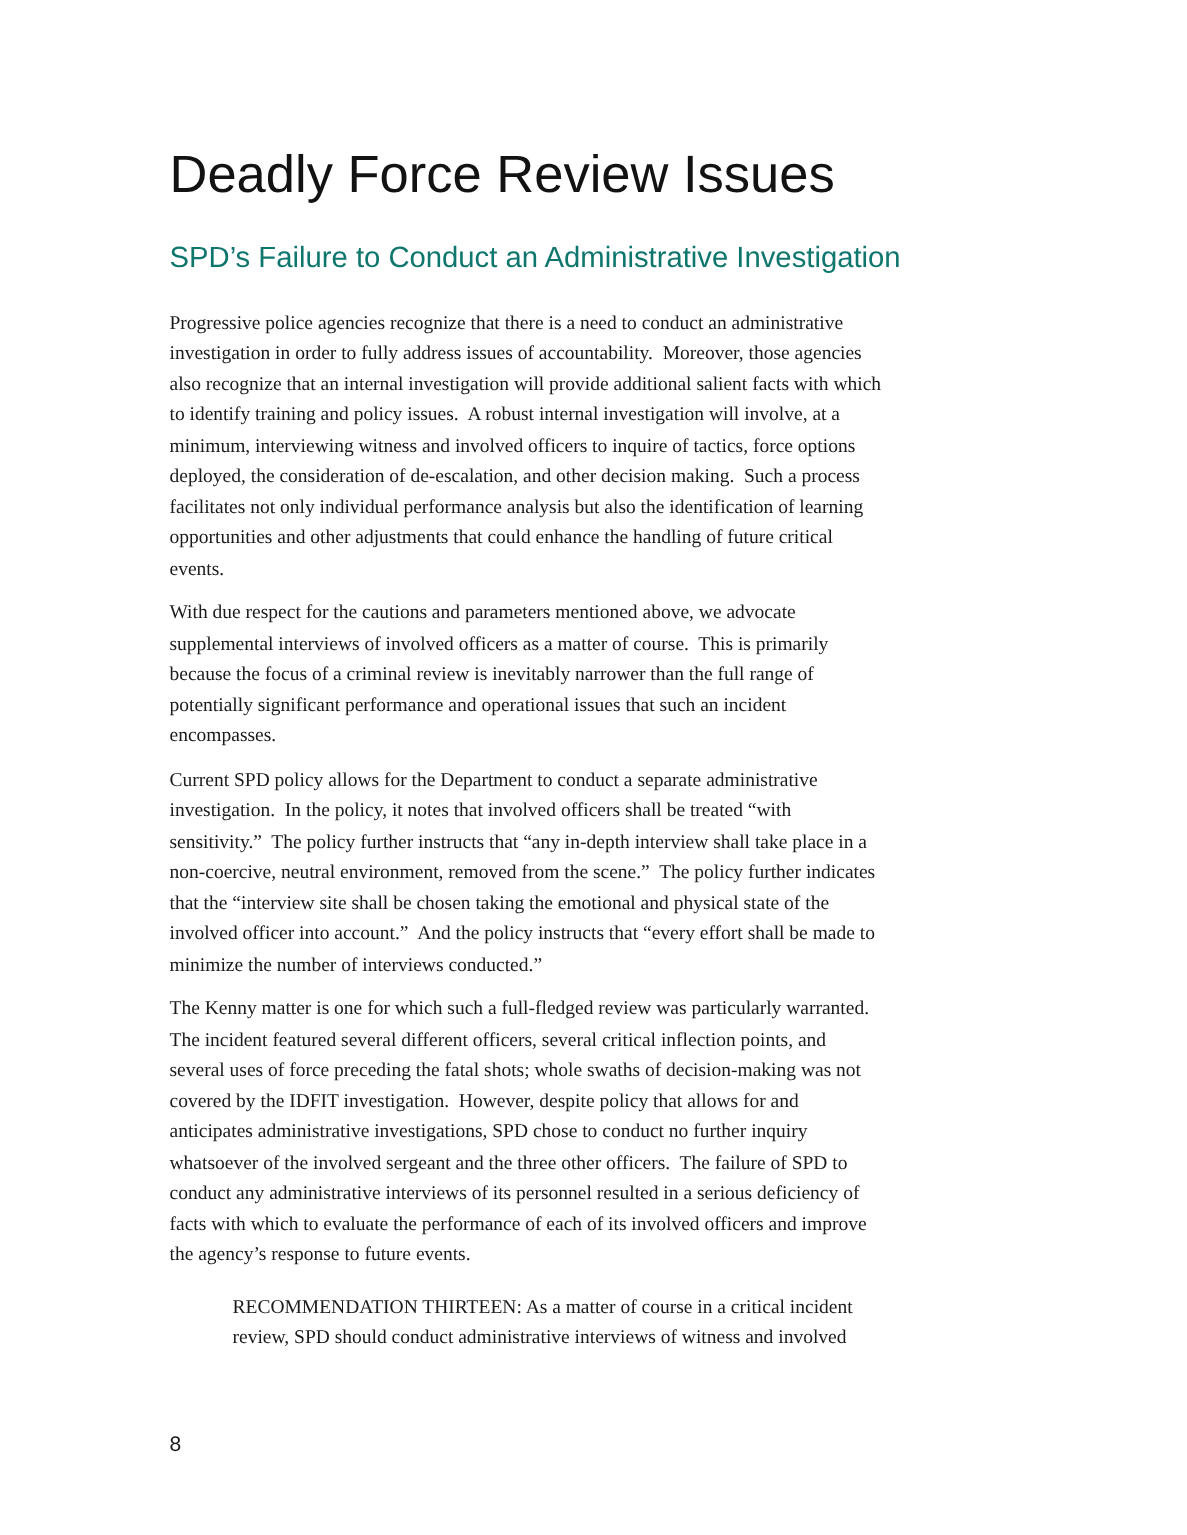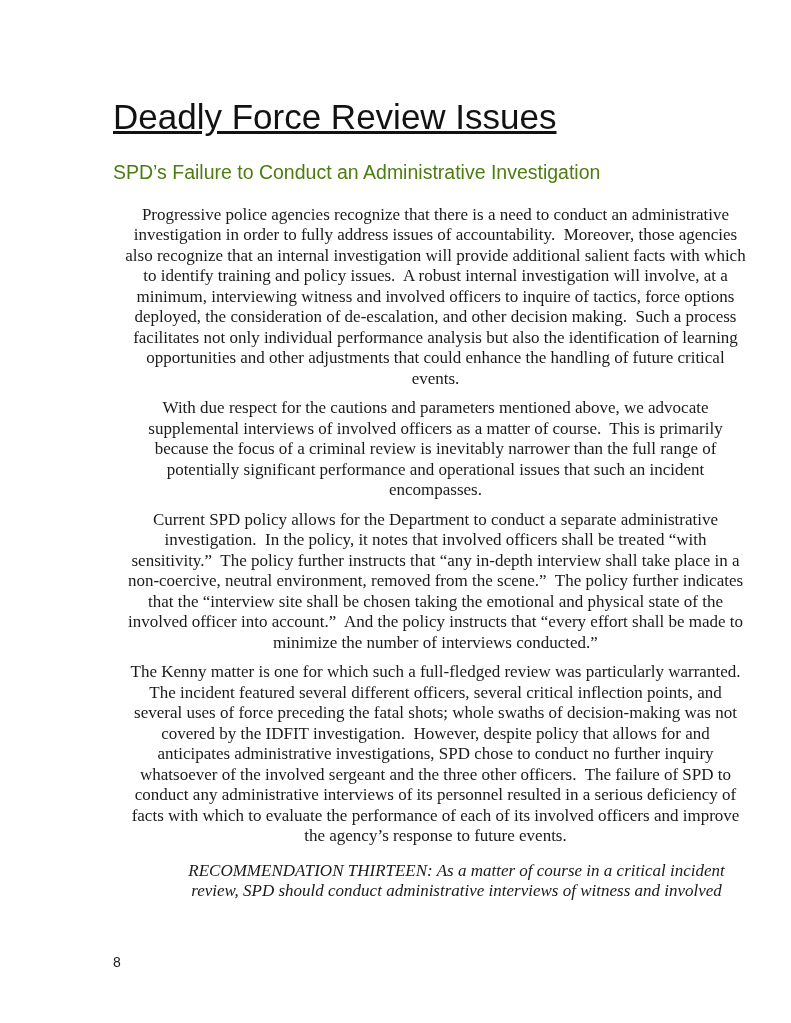--- a/index.html
+++ b/index.html
@@ -22,43 +22,40 @@
     top: 97px;
     width: 645px;
   }
   .doc-title {
     font-family: "Liberation Sans", sans-serif;
     font-weight: 400;
     font-size: 35px;
     line-height: 1.12;
     margin: 0;
     color: #121212;
-    text-decoration: underline;
   }
   .doc-subtitle {
     font-family: "Liberation Sans", sans-serif;
     font-weight: 400;
     font-size: 19.5px;
     line-height: 1.2;
     margin: 25px 0 0 0;
-    color: #4d7c0f;
+    color: #0f766e;
   }
   .body-text {
     margin-top: 20px;
-    font-size: 17px;
+    font-size: 13px;
     line-height: 20.5px;
-    text-align: center;
   }
   .para {
     margin: 0 0 9px 0;
     white-space: pre-wrap;
   }
   .recommendation {
     margin: 14px 0 0 42px;
-    font-style: italic;
   }
   .page-number {
     position: absolute;
     left: 113px;
     top: 954px;
     font-family: "Liberation Sans", sans-serif;
     font-size: 14px;
     color: #1a1a1a;
   }
 </style>

